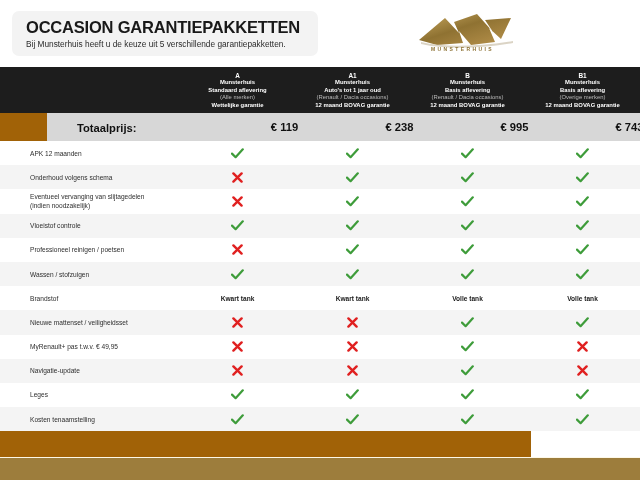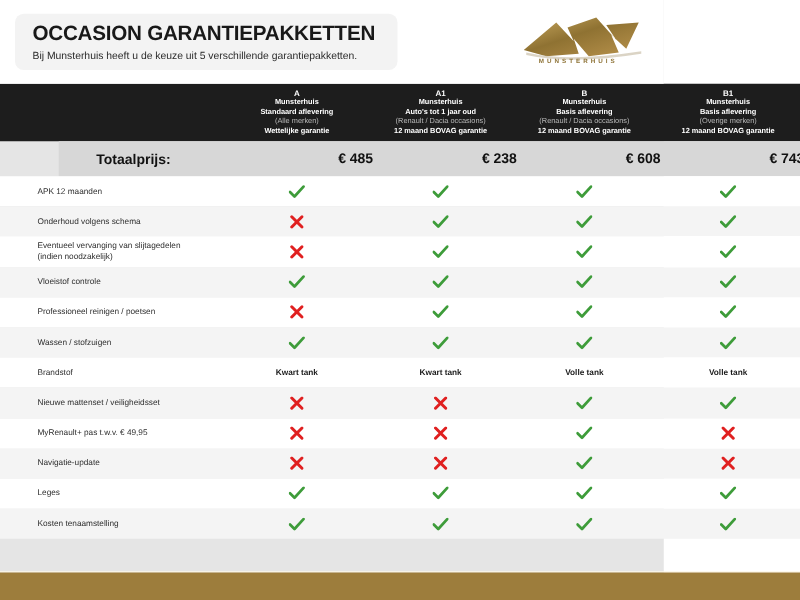--- a/index.html
+++ b/index.html
@@ -2,21 +2,21 @@
 <html><head>
 <meta charset="utf-8">
 <style>
   * { box-sizing: border-box; margin: 0; padding: 0; }
   html, body {
     width: 640px; height: 480px;
     font-family: "Liberation Sans", sans-serif;
     background: #ffffff;
     overflow: hidden;
   }
-  .page { position: relative; width: 531px; height: 480px; background: #e5e5e5; }
+  .page { position: relative; width: 531px; height: 480px; background: #a16207; }
 
   
   .topbar {
     position: relative;
     height: 67px;
     background: #ffffff;
     display: flex;
     align-items: center;
   }
   .title-card {
@@ -206,27 +206,27 @@
         <div class="hd-line dim">(Overige merken)</div>
         <div class="hd-line">12 maand BOVAG garantie</div>
       </div>
     </div>
 
     <div class="row row-price">
       <div class="cell-label">
         <span class="price-label">Totaalprijs:</span>
       </div>
       <div class="cell-val">
-        <span class="price-val">€ 485</span>
+        <span class="price-val">€ 119</span>
       </div>
       <div class="cell-val">
         <span class="price-val">€ 238</span>
       </div>
       <div class="cell-val">
-        <span class="price-val">€ 608</span>
+        <span class="price-val">€ 995</span>
       </div>
       <div class="cell-val">
         <span class="price-val">€ 743</span>
       </div>
     </div>
 
     <div id="feature-rows">
         <div class="row row-feat white">
           <div class="cell-label">
             <div class="feat-text">APK 12 maanden</div>

